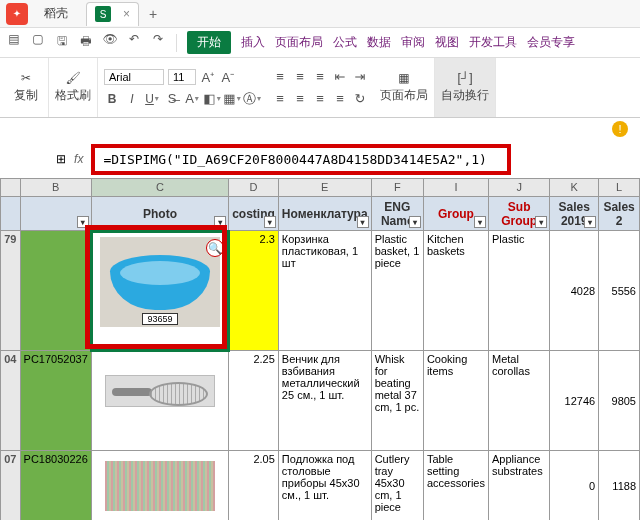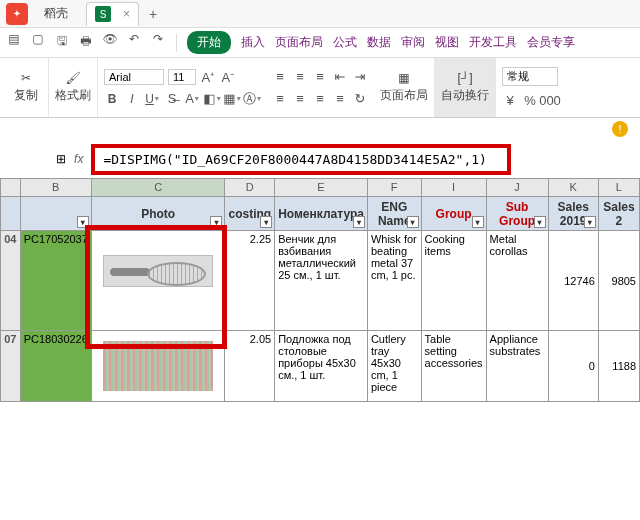--- a/index.html
+++ b/index.html
@@ -8,21 +8,21 @@
 .app-icon{width:22px;height:22px;background:#e43;border-radius:4px;margin:0 6px;display:flex;align-items:center;justify-content:center;color:#fff;font-size:10px}
 .tab-app{padding:0 10px;font-size:12px;color:#333}
 .doc-tab{display:flex;align-items:center;height:24px;background:#fff;border:1px solid #ccc;border-bottom:none;padding:0 8px;margin-left:8px;border-radius:4px 4px 0 0}
 .doc-icon{width:16px;height:16px;background:#0a7b41;color:#fff;display:flex;align-items:center;justify-content:center;border-radius:2px;font-size:10px;margin-right:4px}
 .doc-close{margin-left:8px;color:#888}
 .plus{margin-left:10px;color:#666;font-size:14px}
 .menubar{display:flex;align-items:center;height:30px;border-bottom:1px solid #ddd;padding:0 6px;gap:10px}
 .menu-icons{display:flex;gap:8px;color:#555}
 .menu-icons span{width:16px;text-align:center}
 .sep{width:1px;height:18px;background:#ddd}
-.start{background:#0a7b41;color:#fff;padding:3px 10px;border-radius:10px;font-size:12px}
+.start{background:#0a7b41;color:#fff;padding:3px 10px;border-radius:2px;font-size:12px}
 .menu-item{color:#701a75;font-size:12px}
 .toolbar{display:flex;align-items:center;height:60px;border-bottom:1px solid #ccc;padding:0 4px}
 .tb-group{display:flex;flex-direction:column;align-items:center;padding:0 6px;border-right:1px solid #e5e5e5;height:100%}
 .tb-big{display:flex;flex-direction:column;align-items:center;justify-content:center;height:100%;gap:2px;color:#444;min-width:32px}
 .tb-font{display:flex;flex-direction:column;gap:6px;padding:4px 6px}
 .tb-row{display:flex;align-items:flex-end;gap:4px}
 .font-sel{border:1px solid #ccc;padding:1px 4px;min-width:60px;font-size:11px;background:#fff}
 .tb-ico{width:16px;height:16px;display:flex;align-items:center;justify-content:center;color:#555;font-size:13px}
 .dd{font-size:8px;color:#888;margin-left:1px}
 .warning{display:flex;align-items:center;justify-content:flex-end;height:22px;padding:0 6px;color:#333}
@@ -147,28 +147,20 @@
   <div class="tb-group">
     <div class="tb-big">
       <span>▦</span>
       <span>页面布局</span>
     </div>
   </div>
   <div class="tb-group" style="background:#e8e8e8">
     <div class="tb-big">
       <span>[┘]</span>
       <span>自动换行</span>
-    </div>
-  </div>
-  <div class="tb-font">
-    <div class="font-sel" style="min-width:50px">常规</div>
-    <div class="tb-row">
-      <span class="tb-ico">¥</span>
-      <span class="tb-ico">%</span>
-      <span class="tb-ico">000</span>
     </div>
   </div>
 </div>
 
 <div class="warning">
   <div class="warn-ico">!</div>
 </div>
 
 <div class="formula-area">
   <span class="cell-ref"></span>
@@ -212,20 +204,38 @@
 <th><span>Номенклатура</span><span class="filter">▾</span></th>
 <th><span>ENG Name</span><span class="filter">▾</span></th>
 <th><span class="red">Group</span><span class="filter">▾</span></th>
 <th><span class="red">Sub Group</span><span class="filter">▾</span></th>
 <th><span>Sales 2019</span><span class="filter">▾</span></th>
 <th><span>Sales 2</span></th>
 </tr>
 </thead>
 <tbody id="tbody">
         <tr>
+    <th class="rh" style="height:120px">79</th>
+    <td class="greencol"></td>
+    <td class="img-cell sel" style="position:relative">
+            <div class="bowl">
+              <div class="bowl-shape"></div>
+              <div class="bowl-label">93659</div>
+            </div>
+            <div class="mag">🔍</div>
+          </td>
+    <td class="num" style="background:#ffff00">2.3</td>
+    <td>Корзинка пластиковая, 1 шт</td>
+    <td>Plastic basket, 1 piece</td>
+    <td>Kitchen baskets</td>
+    <td>Plastic</td>
+    <td class="num" style="vertical-align:middle">4028</td>
+    <td class="num" style="vertical-align:middle">5556</td>
+        </tr>
+        <tr>
     <th class="rh" style="height:100px">04</th>
     <td class="greencol">PC17052037</td>
     <td class="img-cell " style="position:relative">
             <div class="whisk"></div>
           </td>
     <td class="num" style="">2.25</td>
     <td>Венчик для взбивания металлический 25 см., 1 шт.</td>
     <td>Whisk for beating metal 37 cm, 1 pc.</td>
     <td>Cooking items</td>
     <td>Metal corollas</td>

